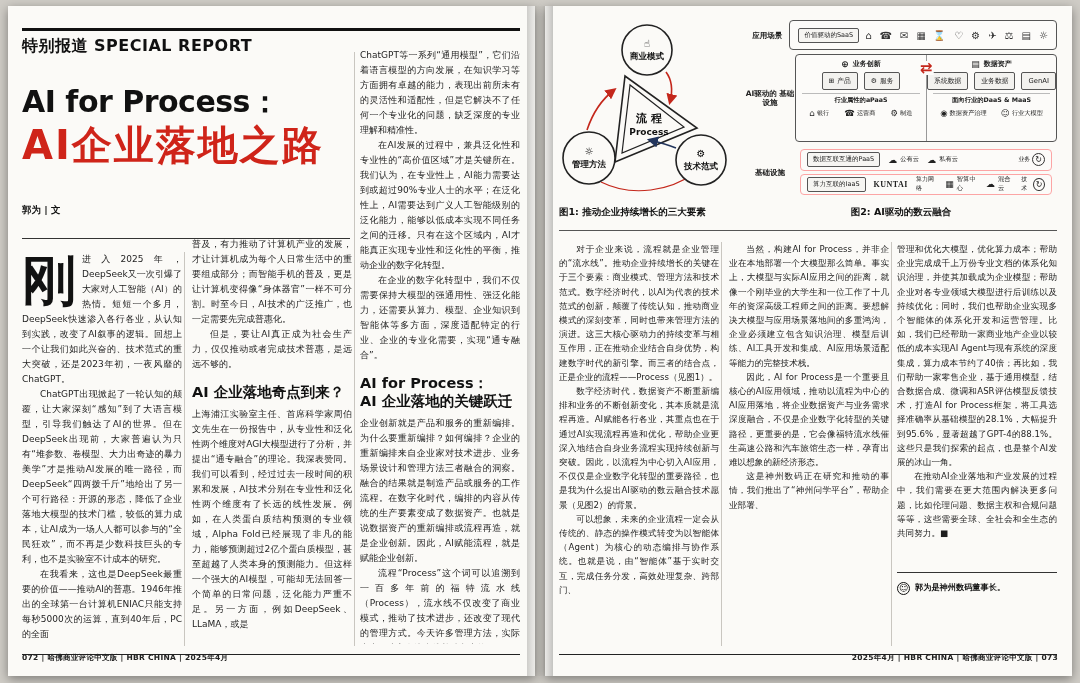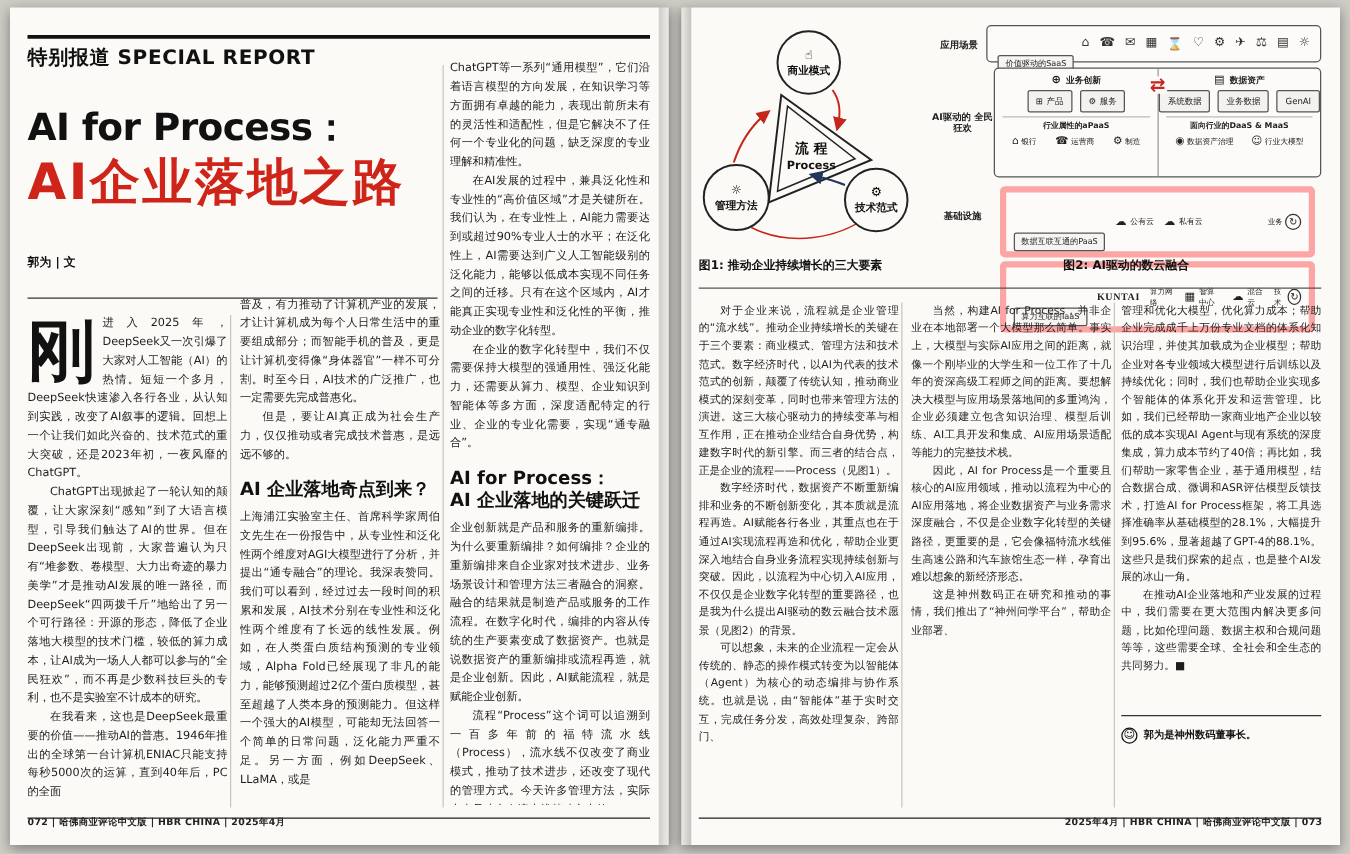--- a/index.html
+++ b/index.html
@@ -47,41 +47,41 @@
   .fig2 { position:absolute; left:200px; top:14px; width:312px; height:180px; font-size:7px; color:#222; }
   .f2-band { position:absolute; left:0; width:312px; display:flex; align-items:stretch; }
   .f2-label { width:50px; display:flex; align-items:center; justify-content:center;
               font-size:7.5px; font-weight:bold; text-align:center; line-height:9px; }
   .f2-box { flex:1; border:1px solid #555; border-radius:4px; background:#fcfbf9; position:relative; }
   .b1 { top:0; height:30px; }
   .b2 { top:34px; height:88px; }
   .b3 { top:126px; height:52px; }
   .b1 .f2-box { display:flex; align-items:center; gap:6px; padding:0 8px; }
   .mini-box { border:1px solid #555; border-radius:2px; padding:2px 5px; font-size:6.5px;
-              background:#f6f5f2; white-space:nowrap;margin-top:32px; }
+              background:#f6f5f2; white-space:nowrap; }
   .iconrow { display:flex; gap:8px; font-size:10px; color:#333; flex:1; justify-content:space-around; }
 
   .b2 .f2-box { display:flex; }
   .half { width:50%; padding:4px 6px 2px; display:flex; flex-direction:column; gap:3px; }
   .half-r { border-left:1px solid #999; }
   .half-head { display:flex; justify-content:center; align-items:center; gap:4px;
                font-size:7px; font-weight:bold; }
   .half-head .gl { font-size:9px; }
   .boxrow { display:flex; justify-content:center; gap:6px; }
   .cell { border:1px solid #555; border-radius:2px; background:#f3f2ef; padding:3px 6px;
           font-size:6.8px; display:flex; align-items:center; gap:3px; white-space:nowrap; }
   .subline { text-align:center; font-size:6.3px; font-weight:bold; border-top:1px solid #bbb; padding-top:2px; }
   .subitems { display:flex; justify-content:space-around; font-size:6.2px; }
   .subitems .it { display:flex; align-items:center; gap:2px; }
   .subitems .gl { font-size:8.5px; }
   .exchange { position:absolute; left:50%; top:6px; transform:translateX(-50%);
               font-size:15px; font-weight:bold; line-height:14px; background:#fcfbf9; padding:0 1px; }
 
   .b3 .f2-box { display:flex; flex-direction:column; gap:3px; padding:3px 5px; border:none; background:none; }
-  .infra-row { flex:1; border:5px solid #fca5a5; border-radius:4px; background:#fcfbf9;
+  .infra-row { flex:1; border:1px solid #fca5a5; border-radius:4px; background:#fcfbf9;
                display:flex; align-items:center; gap:8px; padding:0 6px; }
   .infra-row .it { display:flex; align-items:center; gap:3px; font-size:6.3px; }
   .infra-row .gl { font-size:9px; }
   .brand { font-weight:bold; font-size:8px; letter-spacing:.5px;font-family:Liberation Serif, serif; }
   .brand-sfx { font-size:6px; }
   .side-node { margin-left:auto; display:flex; align-items:center; gap:2px; font-size:5.8px; }
   .side-circle { width:13px; height:13px; border:1.4px solid #333; border-radius:50%;
                  display:flex; align-items:center; justify-content:center; font-size:8px; }
 
   
@@ -193,21 +193,21 @@
             <span>⚙</span>
             <span>✈</span>
             <span>⚖</span>
             <span>▤</span>
             <span>☼</span>
           </span>
         </div>
       </div>
 
       <div class="f2-band b2">
-        <div class="f2-label">AI驱动的 全民狂欢</div>
+        <div class="f2-label">AI驱动的 基础设施</div>
         <div class="f2-box">
           <div class="half half-l">
             <div class="half-head">
               <span class="gl">⊕</span>
               <span>业务创新</span>
             </div>
             <div class="boxrow">
               <span class="cell">
                   <span>⊞</span>
                   <span>产品</span>

